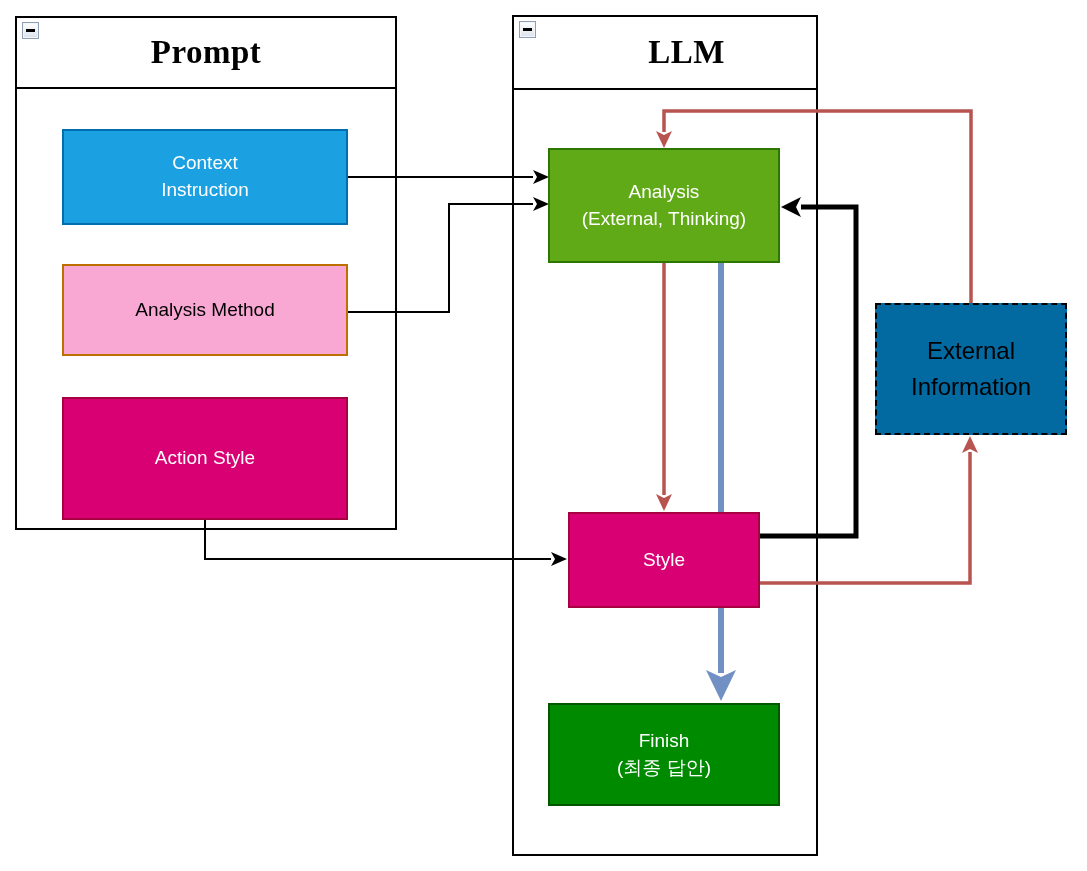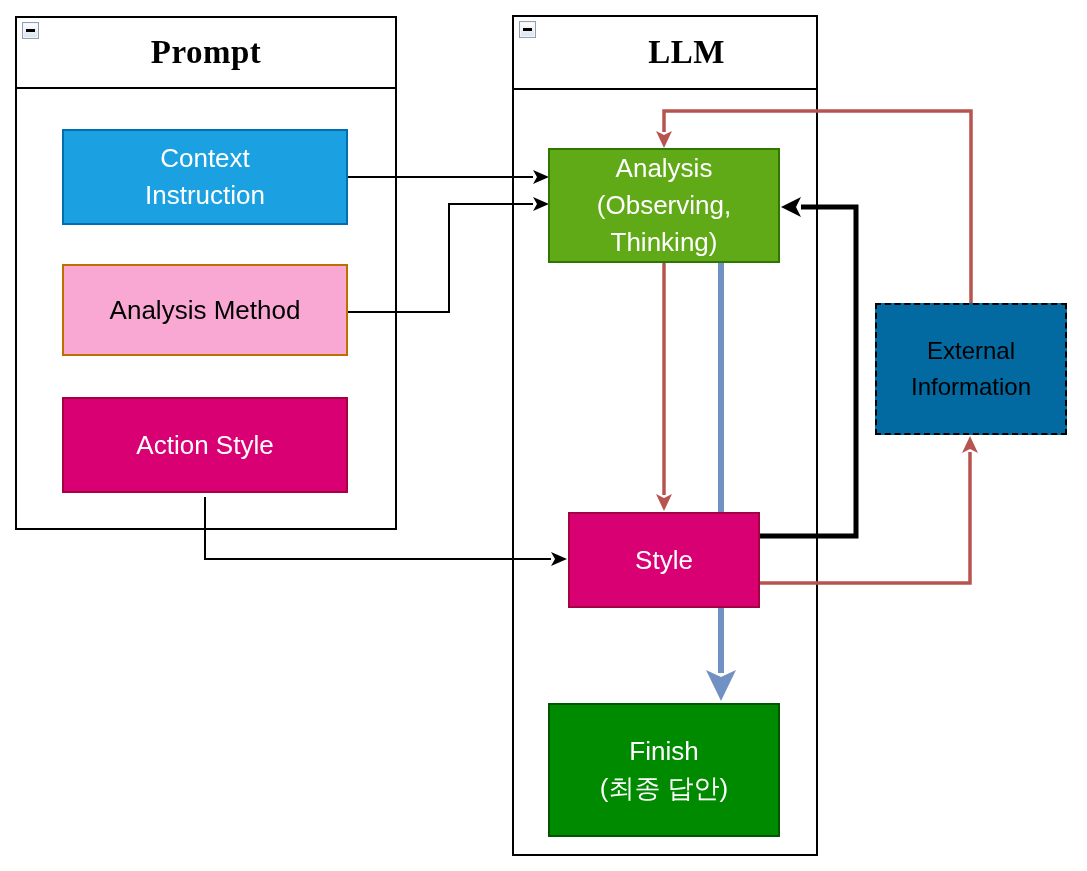--- a/index.html
+++ b/index.html
@@ -9,21 +9,21 @@
   }
   .container{position:absolute;border:2px solid #000;box-sizing:border-box;background:transparent;}
   .titlebar{position:relative;width:100%;background:#fff;border-bottom:2px solid #000;
     display:flex;align-items:center;justify-content:center;box-sizing:border-box;}
   .title{font-family:"Liberation Serif", serif;font-weight:bold;font-size:33px;color:#000;letter-spacing:.5px;}
   .collapse-btn{position:absolute;left:5px;top:4px;width:17px;height:17px;box-sizing:border-box;
     border:1px solid #8fa0b6;background:linear-gradient(#ffffff,#dce2ec);
     display:flex;align-items:center;justify-content:center;box-shadow:inset 0 0 0 1px #f2f5fa;}
   .minus-glyph{width:9px;height:3px;background:#000;}
   .node{position:absolute;display:flex;align-items:center;justify-content:center;text-align:center;
-    font-size:26px;line-height:1.42;white-space:pre-line;box-sizing:border-box;border-style:solid;border-width:2px;}
+    font-size:19px;line-height:1.42;white-space:pre-line;box-sizing:border-box;border-style:solid;border-width:2px;}
   .white-text{color:#ffffff;}
   .black-text{color:#000000;}
   .node-external{border:2px dashed #000;background:#0369a1;font-size:24px;line-height:1.5;}
   svg.connectors{position:absolute;left:0;top:0;pointer-events:none;}
 </style>
 </head>
 <body>
 
 <div class="canvas">
 
@@ -86,26 +86,26 @@
       <path d="M721 263 V673" fill="none" stroke-width="6" stroke="#7191c4"></path>
       <polygon points="721,701 706,670 721,677 736,670" fill="#7191c4"></polygon>
     </g>
   </svg>
 
   <div class="node white-text" style="left: 62px; top: 129px; width: 286px; height: 96px; background-color: rgb(27, 161, 226); border-color: rgb(0, 110, 175);">Context
 Instruction</div>
 
   <div class="node black-text" style="left: 62px; top: 264px; width: 286px; height: 92px; background-color: #f9a8d4; border-color: rgb(189, 112, 0);">Analysis Method</div>
 
-  <div class="node white-text" style="left: 62px; top: 397px; width: 286px; height: 96px; background-color: rgb(216, 0, 115); border-color: rgb(165, 0, 64);">Action Style</div>
+  <div class="node white-text" style="left: 62px; top: 397px; width: 286px; height: 123px; background-color: rgb(216, 0, 115); border-color: rgb(165, 0, 64);">Action Style</div>
 
   <div class="node white-text" style="left: 548px; top: 148px; width: 232px; height: 115px; background-color: rgb(96, 169, 23); border-color: rgb(45, 118, 0);">Analysis
-(Observing, Thinking)</div>
+(External, Thinking)</div>
 
   <div class="node white-text" style="left: 568px; top: 512px; width: 192px; height: 96px; background-color: rgb(216, 0, 115); border-color: rgb(165, 0, 64);">Style</div>
 
-  <div class="node white-text" style="left: 548px; top: 703px; width: 232px; height: 134px; background-color: rgb(0, 138, 0); border-color: rgb(0, 87, 0);">Finish
+  <div class="node white-text" style="left: 548px; top: 703px; width: 232px; height: 103px; background-color: rgb(0, 138, 0); border-color: rgb(0, 87, 0);">Finish
 (최종 답안)</div>
 
   <div class="node black-text node-external" style="left:875px;top:303px;width:192px;height:132px;">External
 Information</div>
 
 </div>
 
 </body></html>

